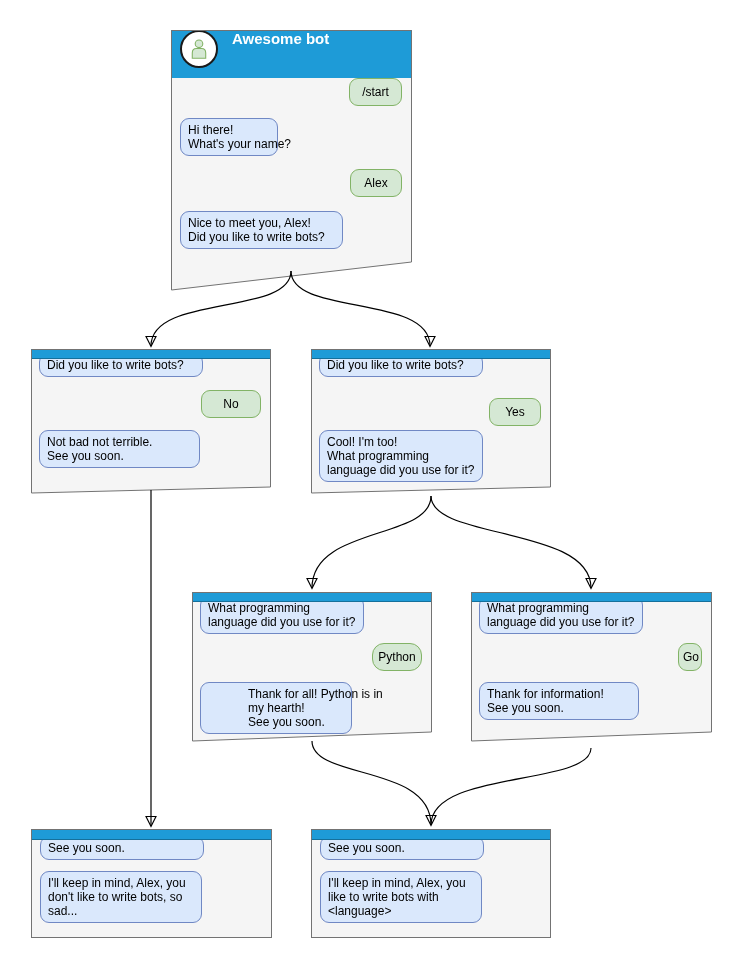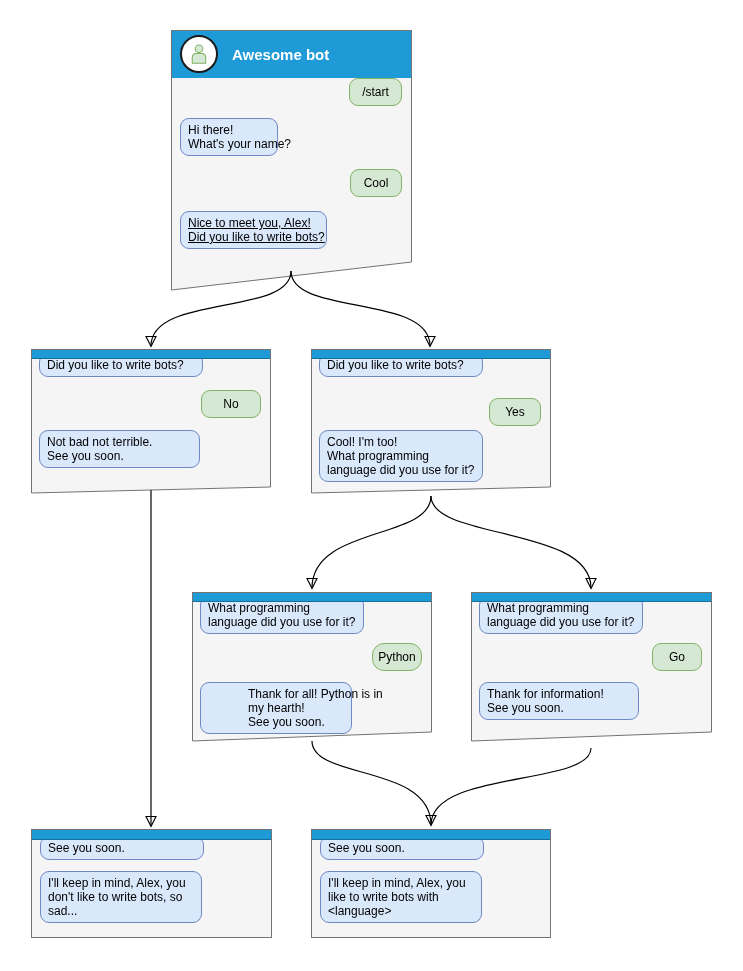--- a/index.html
+++ b/index.html
@@ -9,21 +9,21 @@
   
   .win{position:absolute;}
   .frame-bg,.frame-line{position:absolute;left:0;top:0;pointer-events:none;}
   .frame-bg{z-index:0;}
   .frame-bg polygon{fill:var(--c-window-bg,#f5f5f5);stroke:none;}
   .frame-line{z-index:4;}
   .frame-line polygon{fill:none;stroke:var(--c-window-border,#737373);stroke-width:1;}
   .win.flat{background:var(--c-window-bg,#f5f5f5);border:1px solid var(--c-window-border,#737373);box-sizing:border-box;}
 
   .hdr{position:absolute;left:0;right:0;top:0;z-index:2;background:var(--c-header-blue,#1e9bd7);}
-  .hdr.main{height:48px;display:flex;align-items:center;}
+  .hdr.main{height:48px;display:flex;align-items:flex-start;}
   .hdr.small{height:10px;border-bottom:1px solid rgba(0,0,0,.28);box-sizing:border-box;}
 
   .avatar{width:38px;height:38px;margin-left:9px;border-radius:50%;background:#ffffff;
           border:2px solid #1a1a1a;box-sizing:border-box;display:flex;align-items:center;justify-content:center;flex:0 0 auto;}
   .avatar svg{width:26px;height:26px;display:block;}
   .title{color:var(--c-title,#ffffff);font-size:15px;font-weight:bold;margin-left:14px;white-space:nowrap;}
 
   .bod{position:absolute;left:0;right:0;bottom:0;z-index:1;display:flex;flex-direction:column;
        align-items:flex-start;padding:0 10px 0 8px;box-sizing:border-box;}
   .bod.main-bod{top:48px;padding:0 10px 0 9px;}
@@ -54,22 +54,22 @@
           <circle cx="12" cy="7.2" r="3.5" fill="#d5e8d4" stroke="#82b366" stroke-width="1"></circle>
           <path d="M5.8,20.5 V15.6 Q5.8,11.6 9.6,11.6 H14.4 Q18.2,11.6 18.2,15.6 V20.5 Z" fill="#d5e8d4" stroke="#82b366" stroke-width="1"></path>
         </svg>
       </span>
       <span class="title">Awesome bot</span>
     </div>
     <div class="bod main-bod">
       <div class="bubble user" style="width:53px;">/start</div>
       <div class="bubble bot" style="width:98px;margin-top:12px;">Hi there!
 What's your name?</div>
-      <div class="bubble user" style="width:52px;margin-top:13px;">Cool</div>
-      <div class="bubble bot" style="width:147px;margin-top:14px;text-decoration:underline;">Nice to meet you, Alex!
+      <div class="bubble user" style="width:52px;margin-top:13px;">Alex</div>
+      <div class="bubble bot" style="width:163px;margin-top:14px;">Nice to meet you, Alex!
 Did you like to write bots?</div>
     </div>
     <svg class="frame-line" width="241" height="261">
         <polygon points="0.5,0.5 240.5,0.5 240.5,232 0.5,260"></polygon>
       </svg>
   </div>
 
   <div class="win" style="left:31px;top:349px;width:240px;height:145px;">
     <svg class="frame-bg" width="240" height="145">
         <polygon points="0.5,0.5 239.5,0.5 239.5,138 0.5,144"></polygon>
@@ -122,21 +122,21 @@
   </div>
 
   <div class="win" style="left:471px;top:592px;width:241px;height:150px;">
     <svg class="frame-bg" width="241" height="150">
         <polygon points="0.5,0.5 240.5,0.5 240.5,140 0.5,149"></polygon>
       </svg>
     <div class="hdr small"></div>
     <div class="bod small-bod">
       <div class="bubble bot" style="width:164px;margin-top:-6px;">What programming
 language did you use for it?</div>
-      <div class="bubble user" style="width:50px;margin-top:9px;">Go</div>
+      <div class="bubble user" style="width:24px;margin-top:9px;">Go</div>
       <div class="bubble bot" style="width:160px;margin-top:11px;">Thank for information!
 See you soon.</div>
     </div>
     <svg class="frame-line" width="241" height="150">
         <polygon points="0.5,0.5 240.5,0.5 240.5,140 0.5,149"></polygon>
       </svg>
   </div>
 
   <div class="win flat" style="left:31px;top:829px;width:241px;height:109px;">
     <div class="hdr small"></div>

